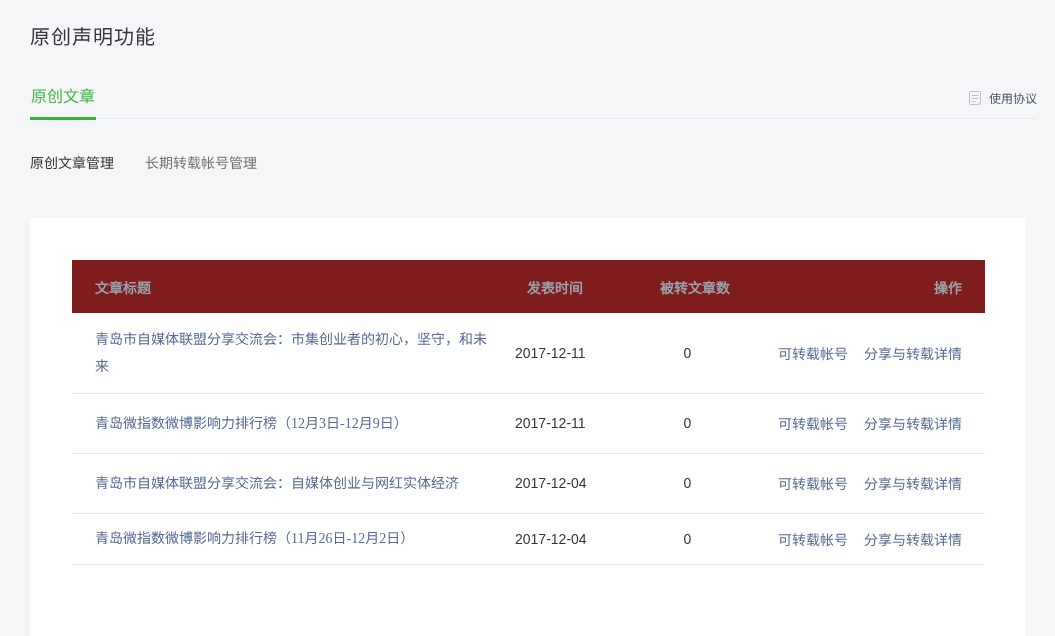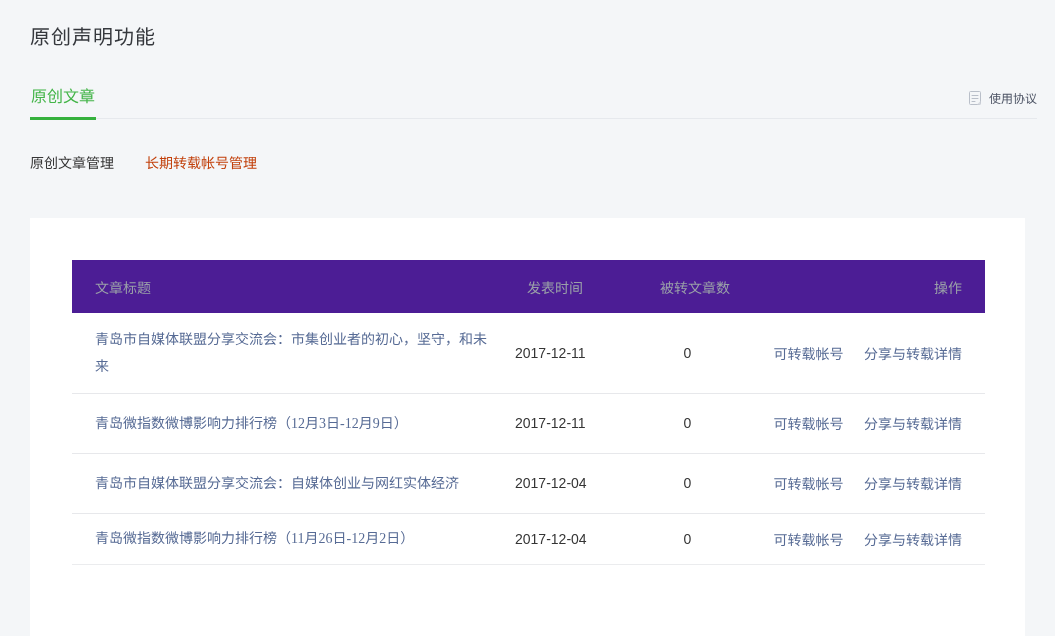--- a/index.html
+++ b/index.html
@@ -39,61 +39,61 @@
     align-items: center;
     gap: 6px;
     padding-bottom: 12px;
     font-size: 12px;
     color: #4c5364;
     cursor: pointer;
   }
   .doc-icon { display: inline-flex; }
 
   .subtabs { margin-top: 33px; font-size: 14px; }
-  .subtab { cursor: pointer; color: #c2410c; }
+  .subtab { cursor: pointer; color: #737373; }
   .subtab.active { color: #353535; }
   .subtab + .subtab { margin-left: 27px; }
 
   .card {
     margin-top: 46px;
     margin-right: 12px;
     background: #ffffff;
     height: 452px;
     padding: 42px 40px 0 42px;
   }
 
   table {
     width: 100%;
     border-collapse: collapse;
     table-layout: fixed;
     font-size: 14px;
   }
   th {
-    background: #4c1d95;
+    background: #7f1d1d;
     height: 53px;
-    font-weight: 400;
+    font-weight: 700;
     color: #9aa0a8;
   }
   th.c-title  { text-align: left;  padding-left: 23px; }
   th.c-date   { text-align: left;  padding-left: 12px; }
   th.c-count  { text-align: right; }
   th.c-action { text-align: right; padding-right: 23px; }
 
   td {
     border-bottom: 1px solid #e7e8eb;
     vertical-align: middle;
     color: #353535;
   }
   tr.h80 td { height: 80px; }
   tr.h60 td { height: 60px; }
   tr.h51 td { height: 51px; border-bottom-color: #ebecee; }
 
   td.c-title { padding-left: 23px; padding-right: 28px; line-height: 27px; font-family: Liberation Serif, serif; }
   td.c-count { text-align: center; }
-  td.c-action { text-align: right; padding-right: 23px; white-space: nowrap; font-family: Liberation Mono, monospace; }
+  td.c-action { text-align: right; padding-right: 23px; white-space: nowrap; }
 
   a.link { color: #576b95; text-decoration: none; cursor: pointer; }
   td.c-action a.link + a.link { margin-left: 12px; }
 </style>
 </head>
 <body>
 
 <div class="page">
 
   <h1 class="page-title">原创声明功能</h1>

